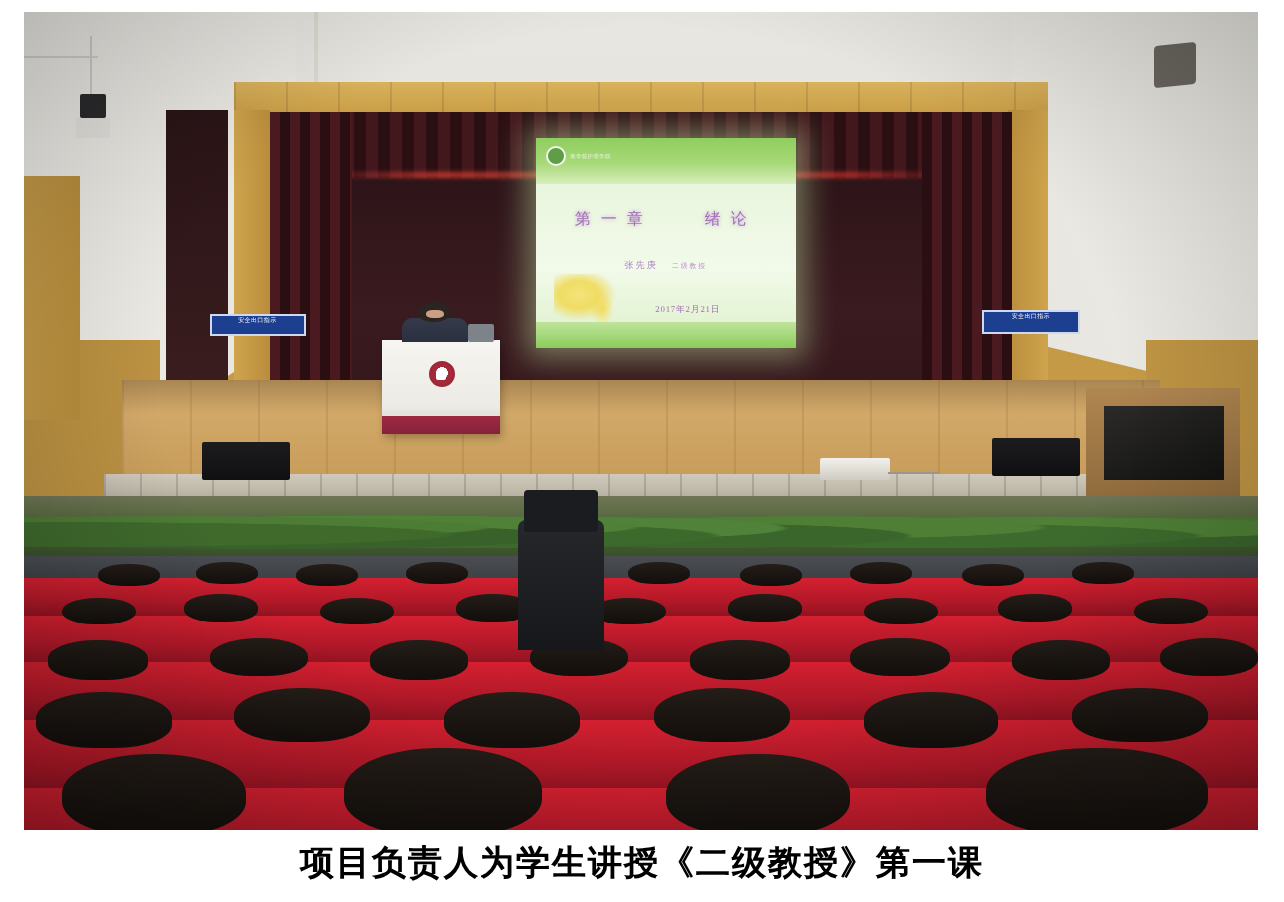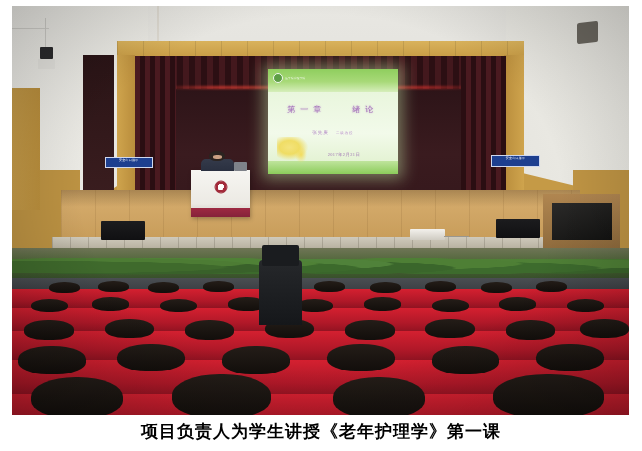--- a/index.html
+++ b/index.html
@@ -351,15 +351,15 @@
       <div class="head" style="left:52%;top:72%;width:15%;height:30%;"></div>
       <div class="head" style="left:78%;top:70%;width:18%;height:32%;"></div>
     </div>
 
     <div class="cameraman"></div>
     <div class="camera-rig"></div>
 
     <div class="vignette"></div>
   </div>
 
-  <div class="caption">项目负责人为学生讲授《老年护理学》第一课</div>
+  <div class="caption">项目负责人为学生讲授《二级教授》第一课</div>
 
 </div>
 
 </body></html>

